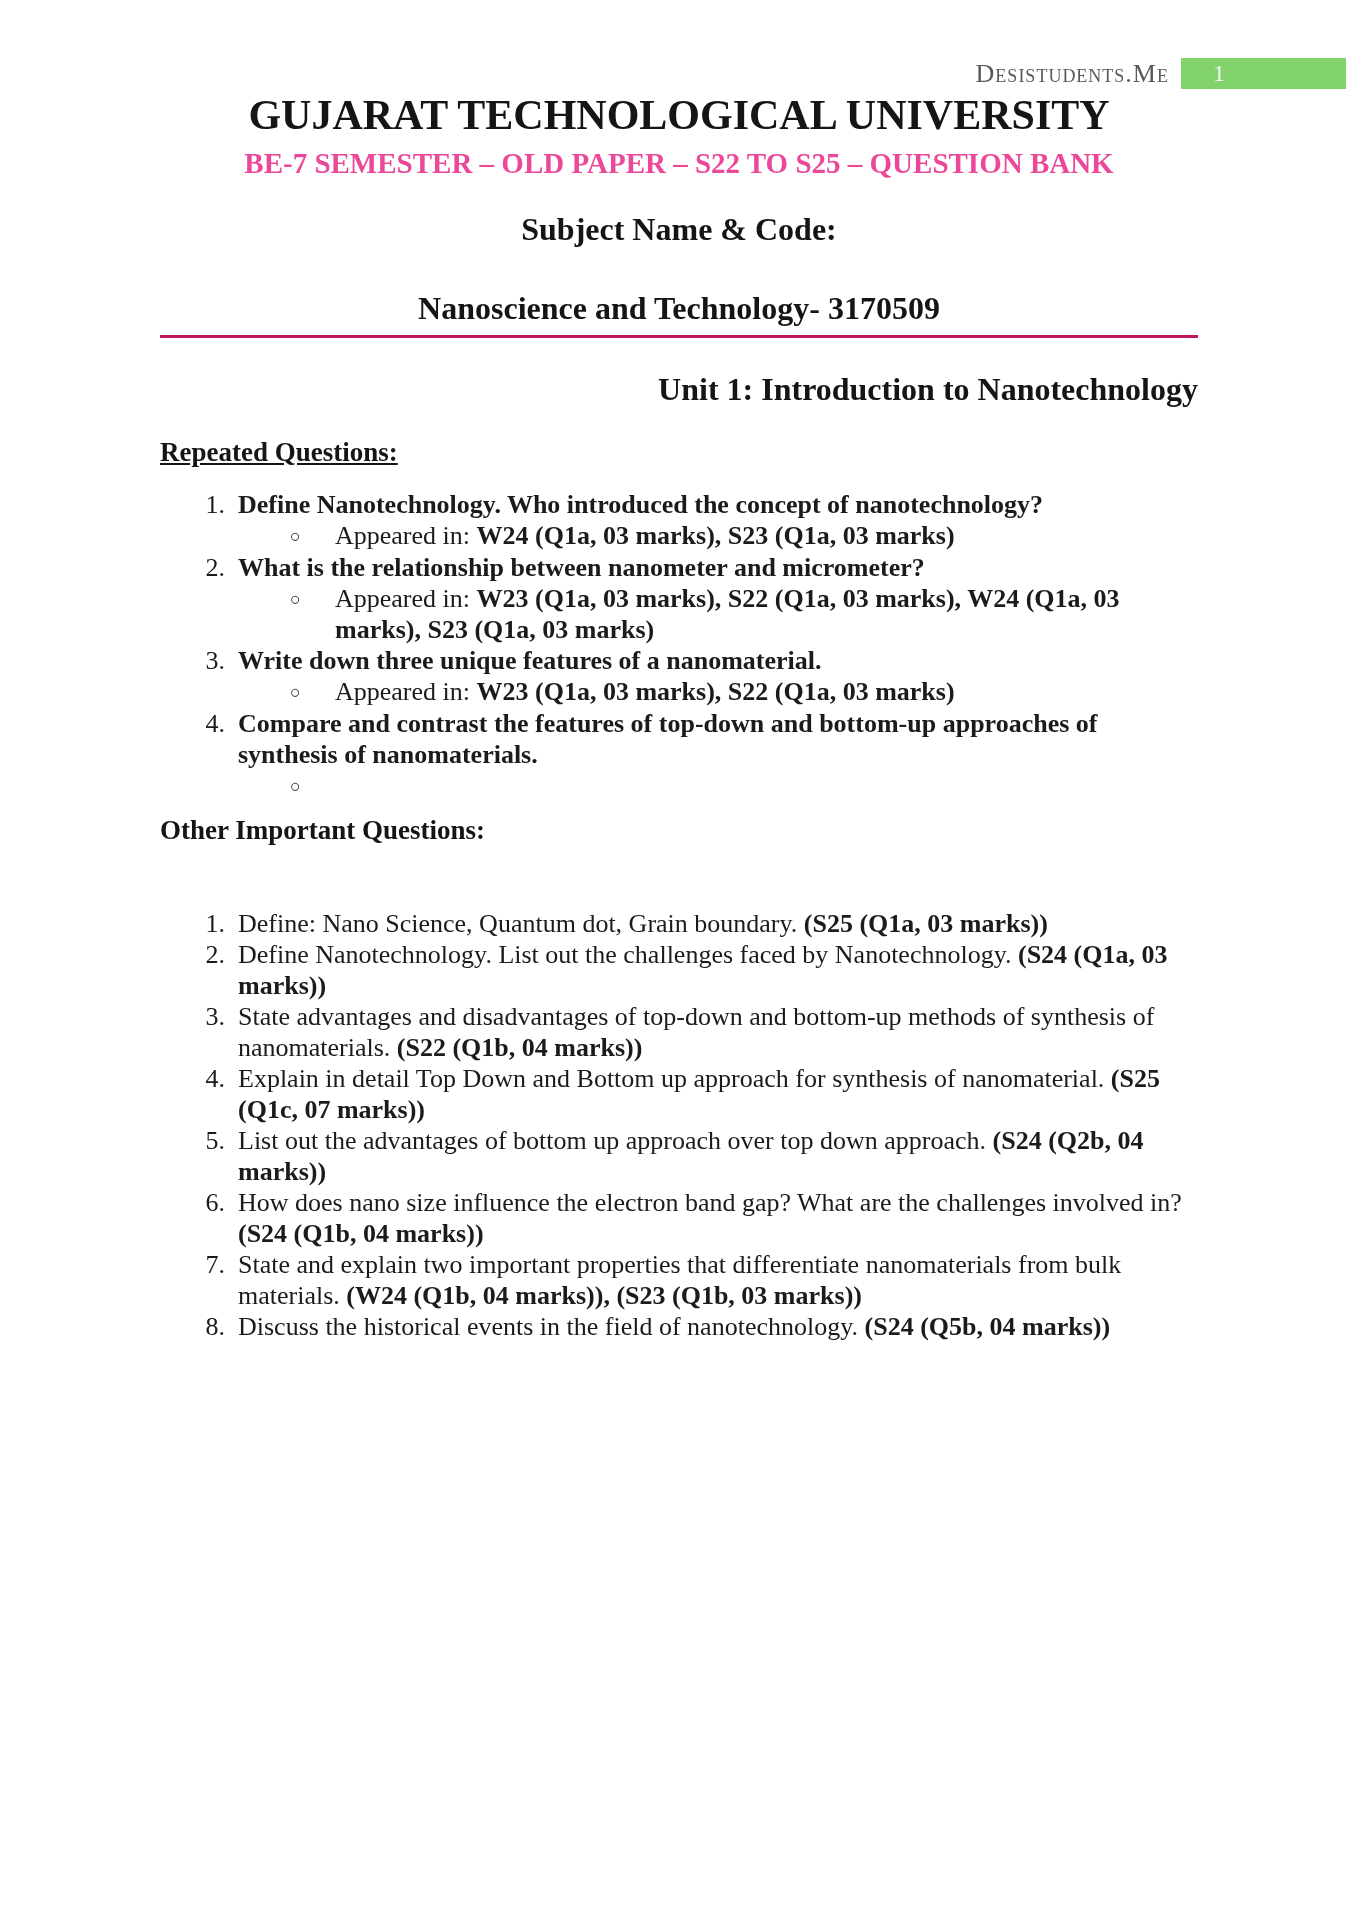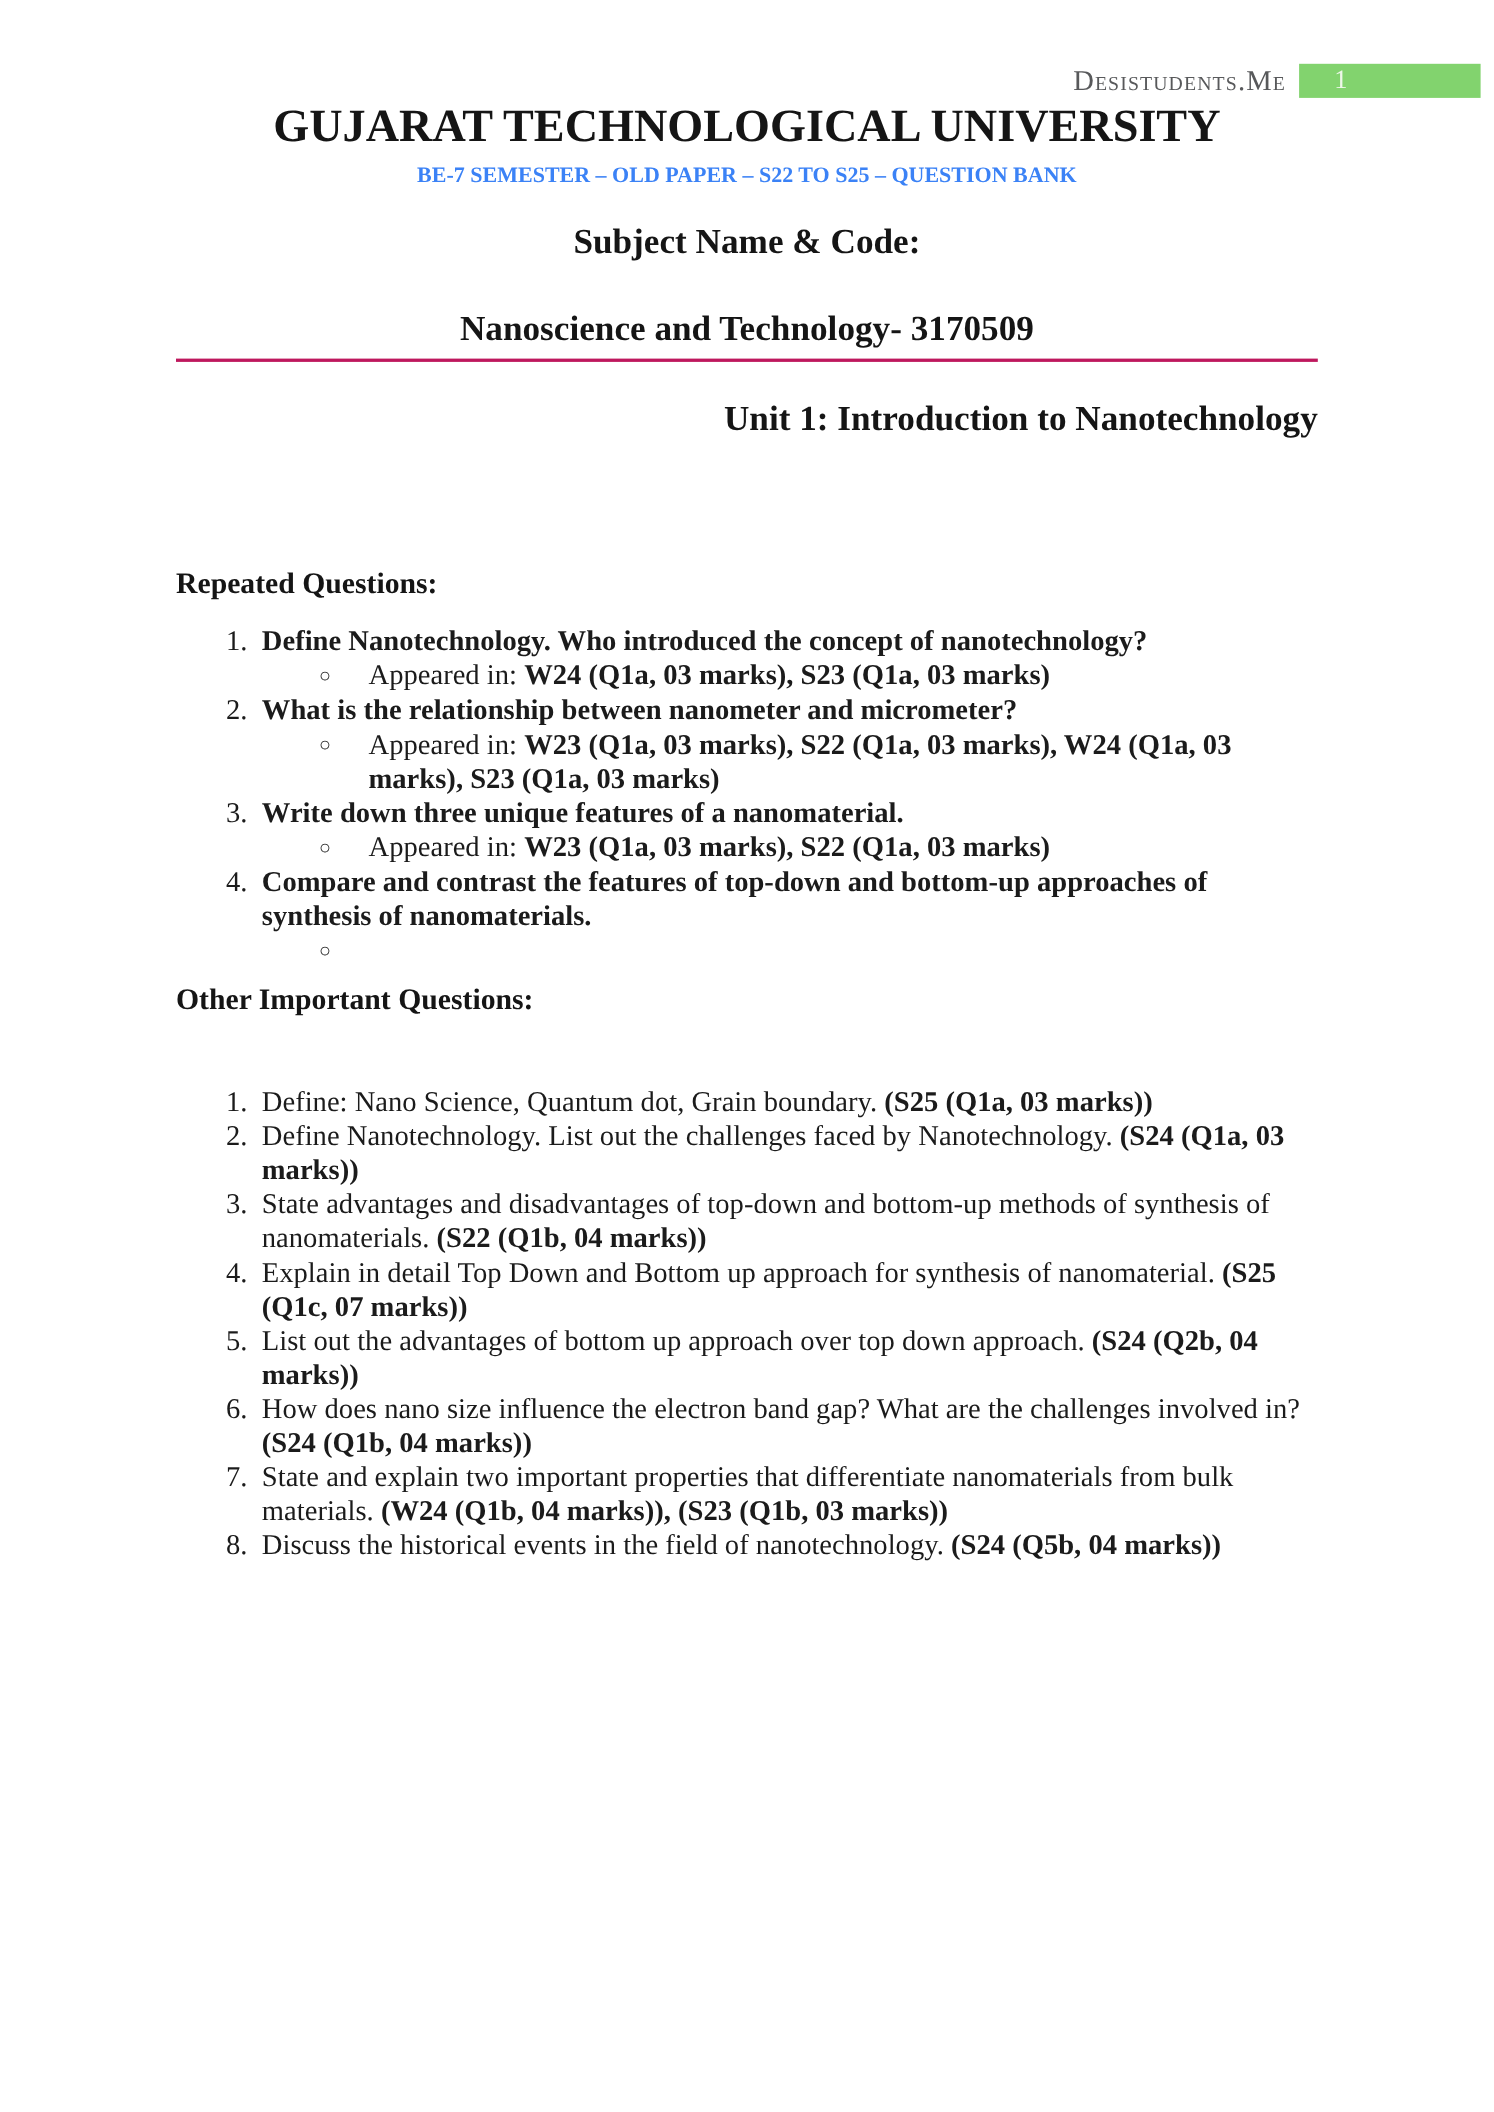--- a/index.html
+++ b/index.html
@@ -34,21 +34,21 @@
   }
   
   .content { padding:0 160px; }
   .h-uni {
     margin:0; padding-top:92px;
     text-align:center; font-size:42px; font-weight:bold; line-height:1.1;
     letter-spacing:0px; color:#151515;
   }
   .h-sub {
     margin:10px 0 0 0; text-align:center;
-    font-size:20px; font-weight:bold; line-height:1.1; color:#3b82f6;
+    font-size:29px; font-weight:bold; line-height:1.1; color:#ec4899;
   }
   .h-subject-label {
     margin:32px 0 0 0; text-align:center;
     font-size:32px; font-weight:bold; line-height:1.1; color:#151515;
   }
   .subject-wrap {
     margin-top:44px;
     border-bottom:3px solid #be185d;
     padding-bottom:9px;
   }
@@ -57,21 +57,21 @@
     font-size:32px; font-weight:bold; line-height:1.1; color:#151515;
   }
   .h-unit {
     margin:34px 0 0 0; text-align:right;
     font-size:32px; font-weight:bold; line-height:1.1; color:#151515;
   }
   
   .sec-heading {
     font-size:27px; font-weight:bold; line-height:1.1; color:#151515;
   }
-  .sec-heading.first { margin-top:118px; }
+  .sec-heading.first { margin-top:30px;text-decoration:underline; }
   .sec-heading.second { margin-top:14px; }
   .qlist { margin-top:22px; font-size:26px; line-height:31px; }
   .qlist.other { margin-top:62px; }
   .q-row { display:flex; }
   .q-num { flex:none; width:65px; text-align:right; margin-right:13px; }
   .q-text { flex:1; }
   .q-bold { font-weight:bold; }
   .sub-row { display:flex; padding-left:130px; }
   .bullet {
     flex:none; width:45px; font-size:18px; line-height:31px;

